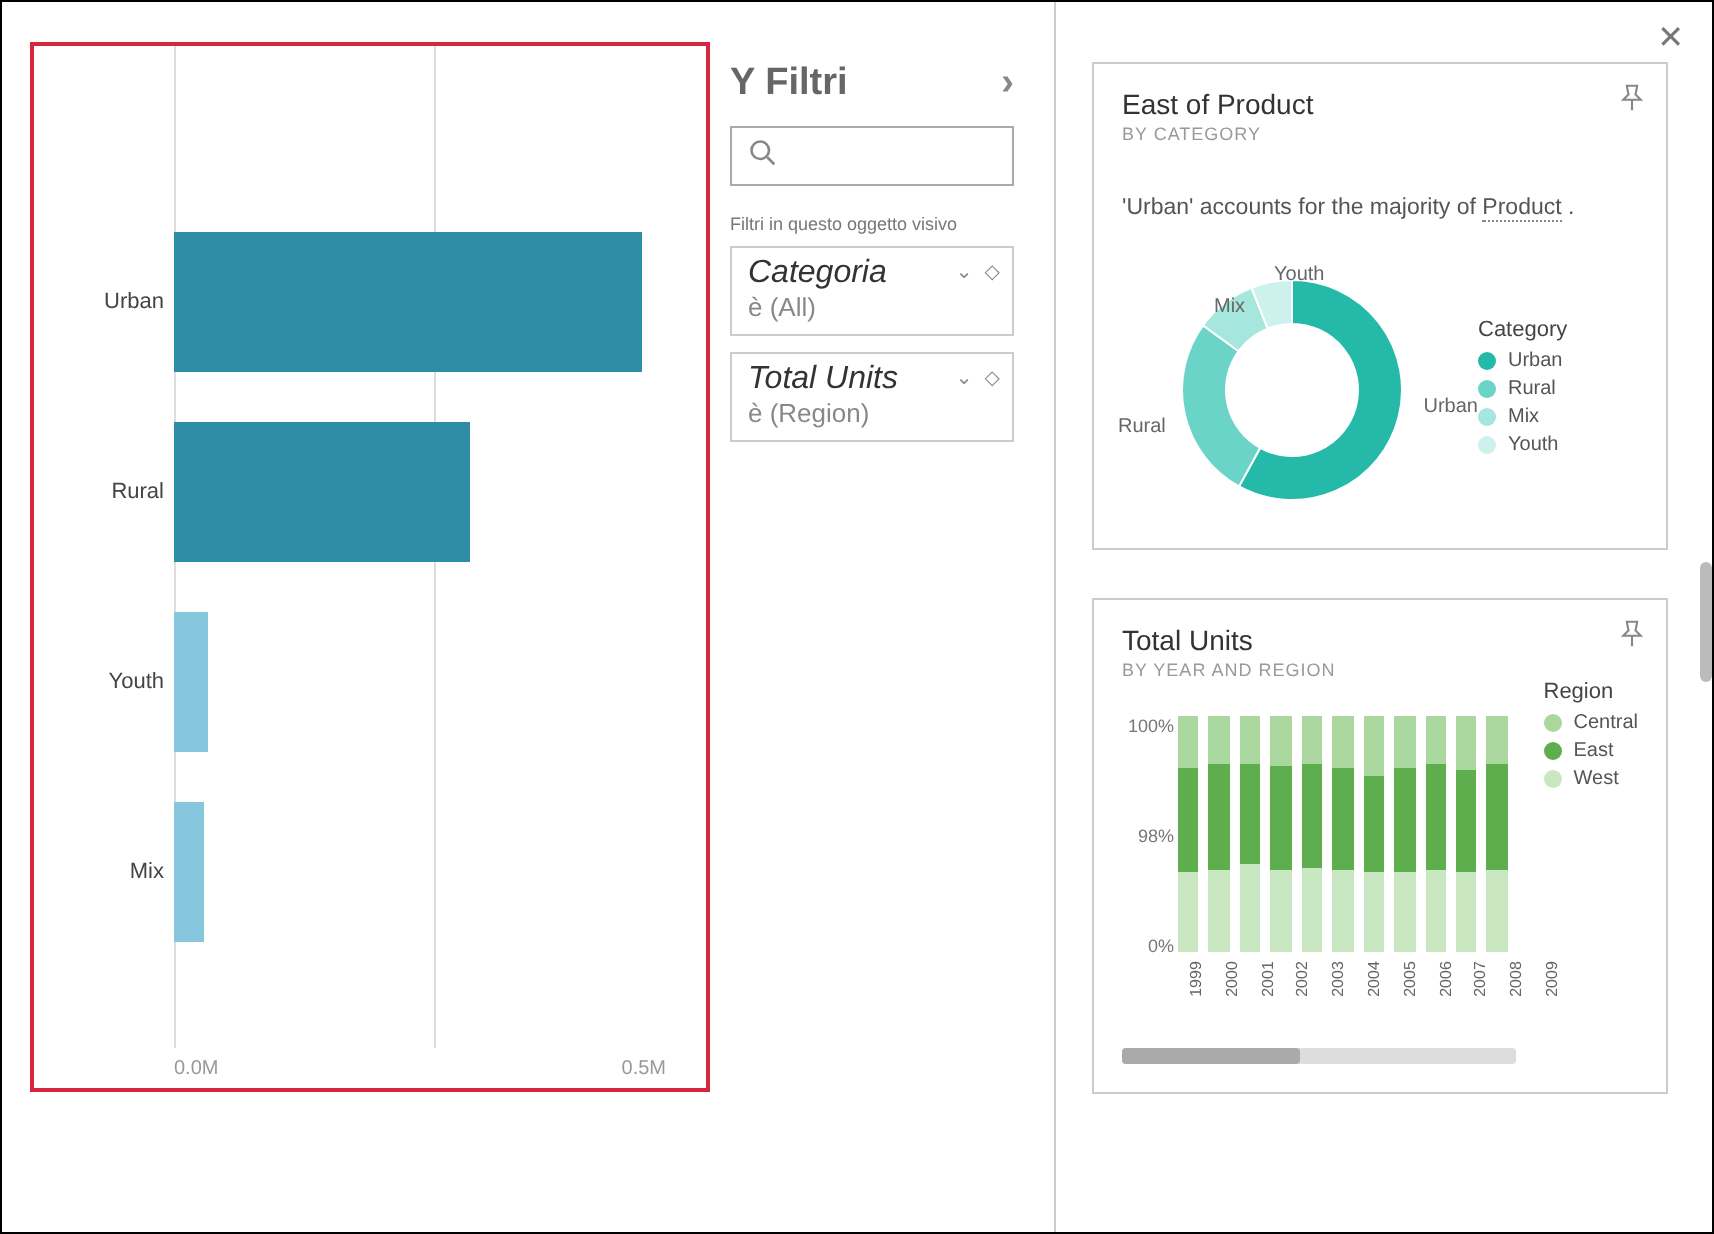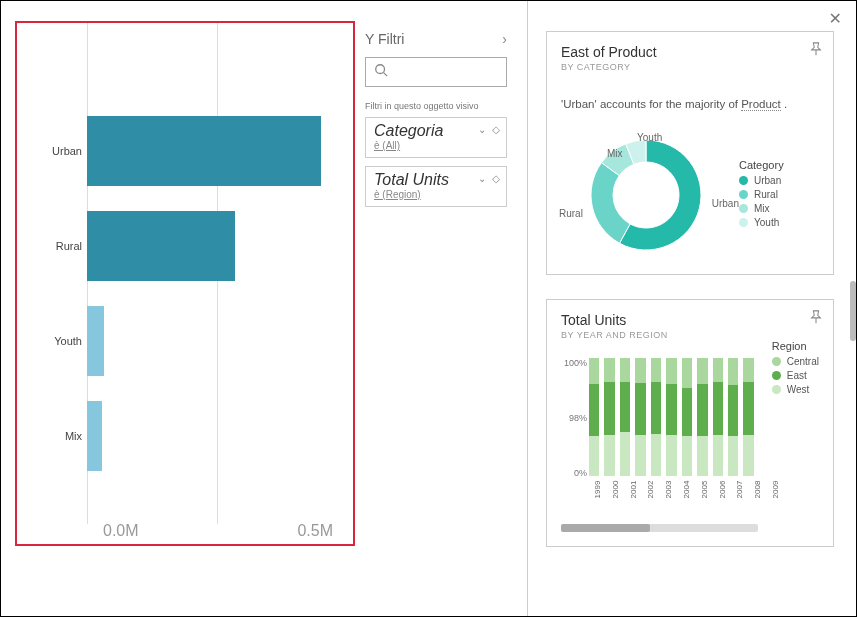--- a/index.html
+++ b/index.html
@@ -19,32 +19,32 @@
     margin: 20px 0 0 14px;
     border: 2px solid #d7263d;
     position: relative;
     padding: 10px 0 0 0;
   }
   .bar-area { position:absolute; top:80px; left:70px; right:20px; bottom:30px; }
   .bar-row { display:flex; align-items:center; height:95px; position:relative; }
   .bar-label { position:absolute; left:-55px; width:50px; text-align:right; font-size:11px; color:#444; }
   .bar { height:70px; }
   .grid-line { position:absolute; top:0; bottom:20px; width:1px; background:#ddd; }
-  .x-labels { position:absolute; bottom:4px; left:86px; right:20px; display:flex; justify-content:space-between; font-size:16px; color:#999; }
+  .x-labels { position:absolute; bottom:4px; left:70px; right:20px; display:flex; justify-content:space-between; font-size:10px; color:#999; }
 
   
   .filters-col { flex:1; padding:30px 20px 0 10px; }
-  .filters-header { display:flex; justify-content:space-between; align-items:center; font-size:14px; color:#666; font-weight:400; margin-bottom:10px; }
+  .filters-header { display:flex; justify-content:space-between; align-items:center; font-size:19px; color:#666; font-weight:700; margin-bottom:10px; }
   .search-box { display:flex; align-items:center; border:1px solid #aaa; height:30px; padding:0 8px; margin-bottom:14px; }
   .search-box svg { width:14px; height:14px; stroke:#888; fill:none; margin-right:6px; }
   .search-inp { border:none; outline:none; flex:1; font-size:12px; color:#888; }
   .filters-section-label { font-size:9px; color:#777; margin-bottom:6px; }
   .filter-card { border:1px solid #ccc; padding:4px 8px 6px; margin-bottom:8px; position:relative; }
   .filter-card .fc-title { font-size:16px; color:#333;font-style:italic; }
-  .filter-card .fc-sub { font-size:10px; color:#888;text-decoration:underline; }
+  .filter-card .fc-sub { font-size:13px; color:#888; }
   .fc-icons { position:absolute; right:6px; top:6px; display:flex; gap:6px; }
   .fc-icons span { font-size:10px; color:#888; }
 
   
   .right-pane { flex:1; padding:30px 22px 0 18px; overflow:hidden; position:relative; }
   .close-x { position:absolute; top:8px; right:14px; font-size:16px; color:#777; cursor:pointer; }
   .insight-card { border:1px solid #ccc; padding:12px 14px 14px; margin-bottom:24px; position:relative; }
   .insight-title { font-size:14px; color:#333; }
   .insight-sub { font-size:9px; letter-spacing:0.5px; color:#999; margin-top:2px; }
   .insight-desc { font-size:11.5px; color:#555; margin-top:24px; line-height:1.4; }

